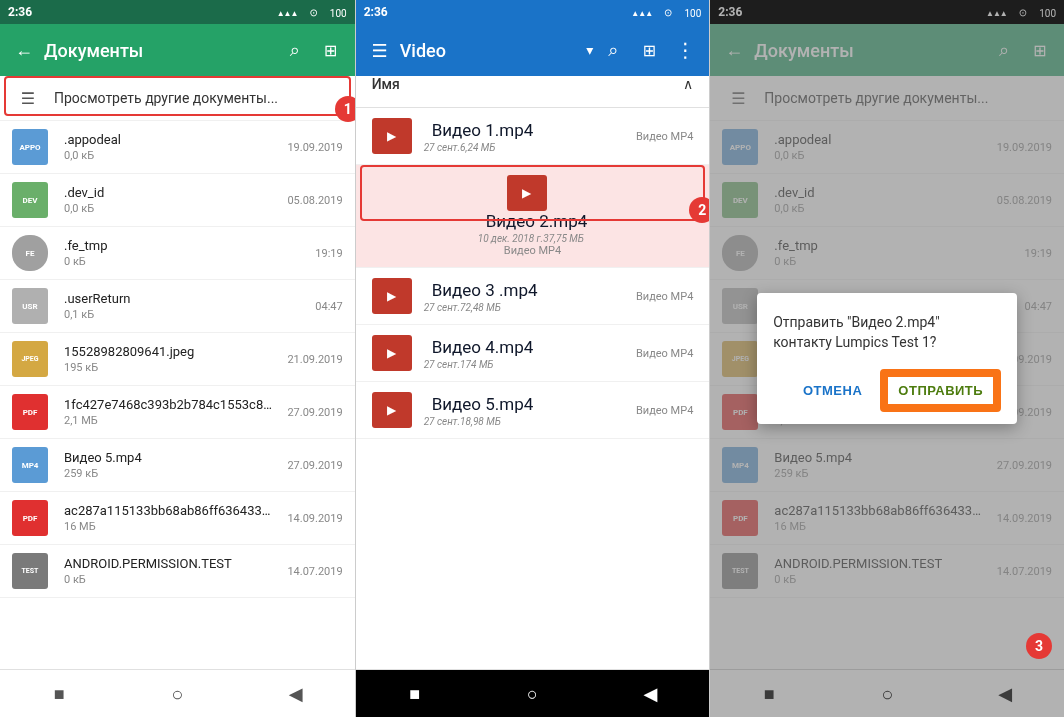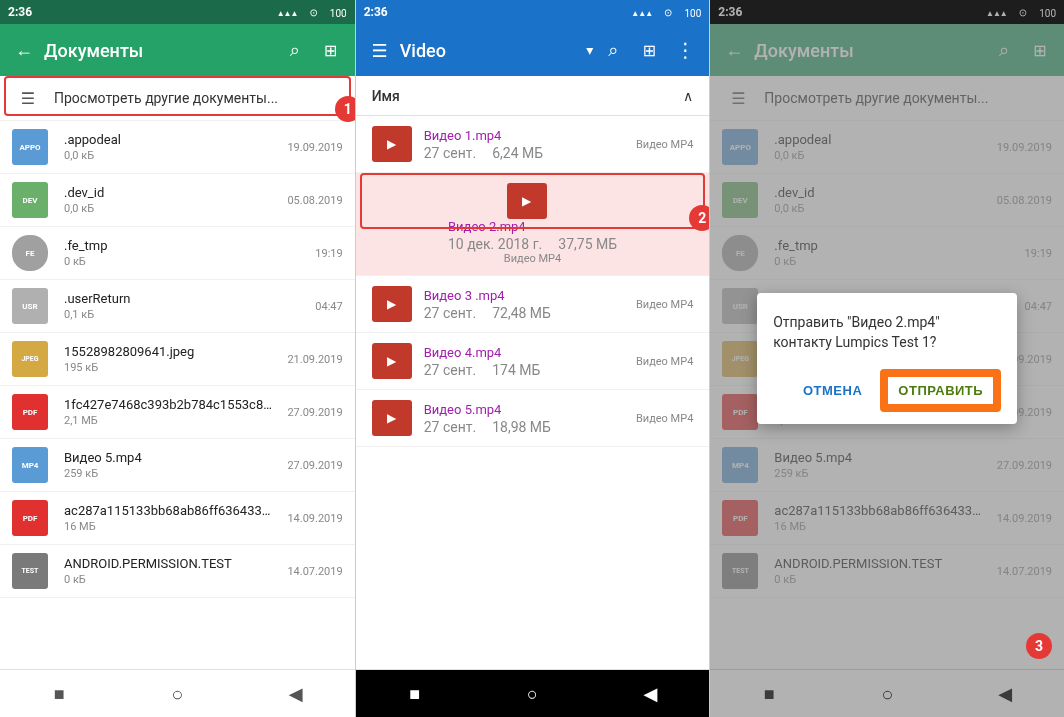--- a/index.html
+++ b/index.html
@@ -179,24 +179,23 @@
       font-size: 14px;
       font-weight: bold;
       display: flex;
       align-items: center;
       justify-content: center;
       z-index: 20;
     }
 
     
     .video-list-header {
-      height: 40px;
+      height: 32px;
       background: #fff;
       display: flex;
-      align-items: center;
       padding: 0 16px;
       border-bottom: 1px solid #e0e0e0;
     }
     .sort-label {
       flex: 1;
       font-size: 14px;
       color: #333;
       font-weight: 500;
     }
     .sort-icon { color: #333; font-size: 14px; }
@@ -218,22 +217,22 @@
       align-items: center;
       justify-content: center;
       flex-shrink: 0;
     }
     .video-thumb::after {
       content: '▶';
       color: #fff;
       font-size: 12px;
     }
     .video-info { flex: 1; }
-    .video-name { font-size: 13px; color: #a21caf; }
-    .video-meta { font-size: 14px; color: #888; margin-top: 2px; display: flex; gap: 16px; }
+    .video-name { font-size: 17px; color: #0f172a; margin-left: 8px; }
+    .video-meta { font-size: 10px; color: #888; margin-top: 2px; display: flex; gap: 0; font-style: italic; }
     .video-type { font-size: 11px; color: #888; text-align: right; }
 
     
     .dialog-overlay {
       position: absolute;
       top: 0; left: 0; right: 0; bottom: 0;
       background: rgba(0,0,0,0.3);
       z-index: 30;
       display: flex;
       align-items: center;

